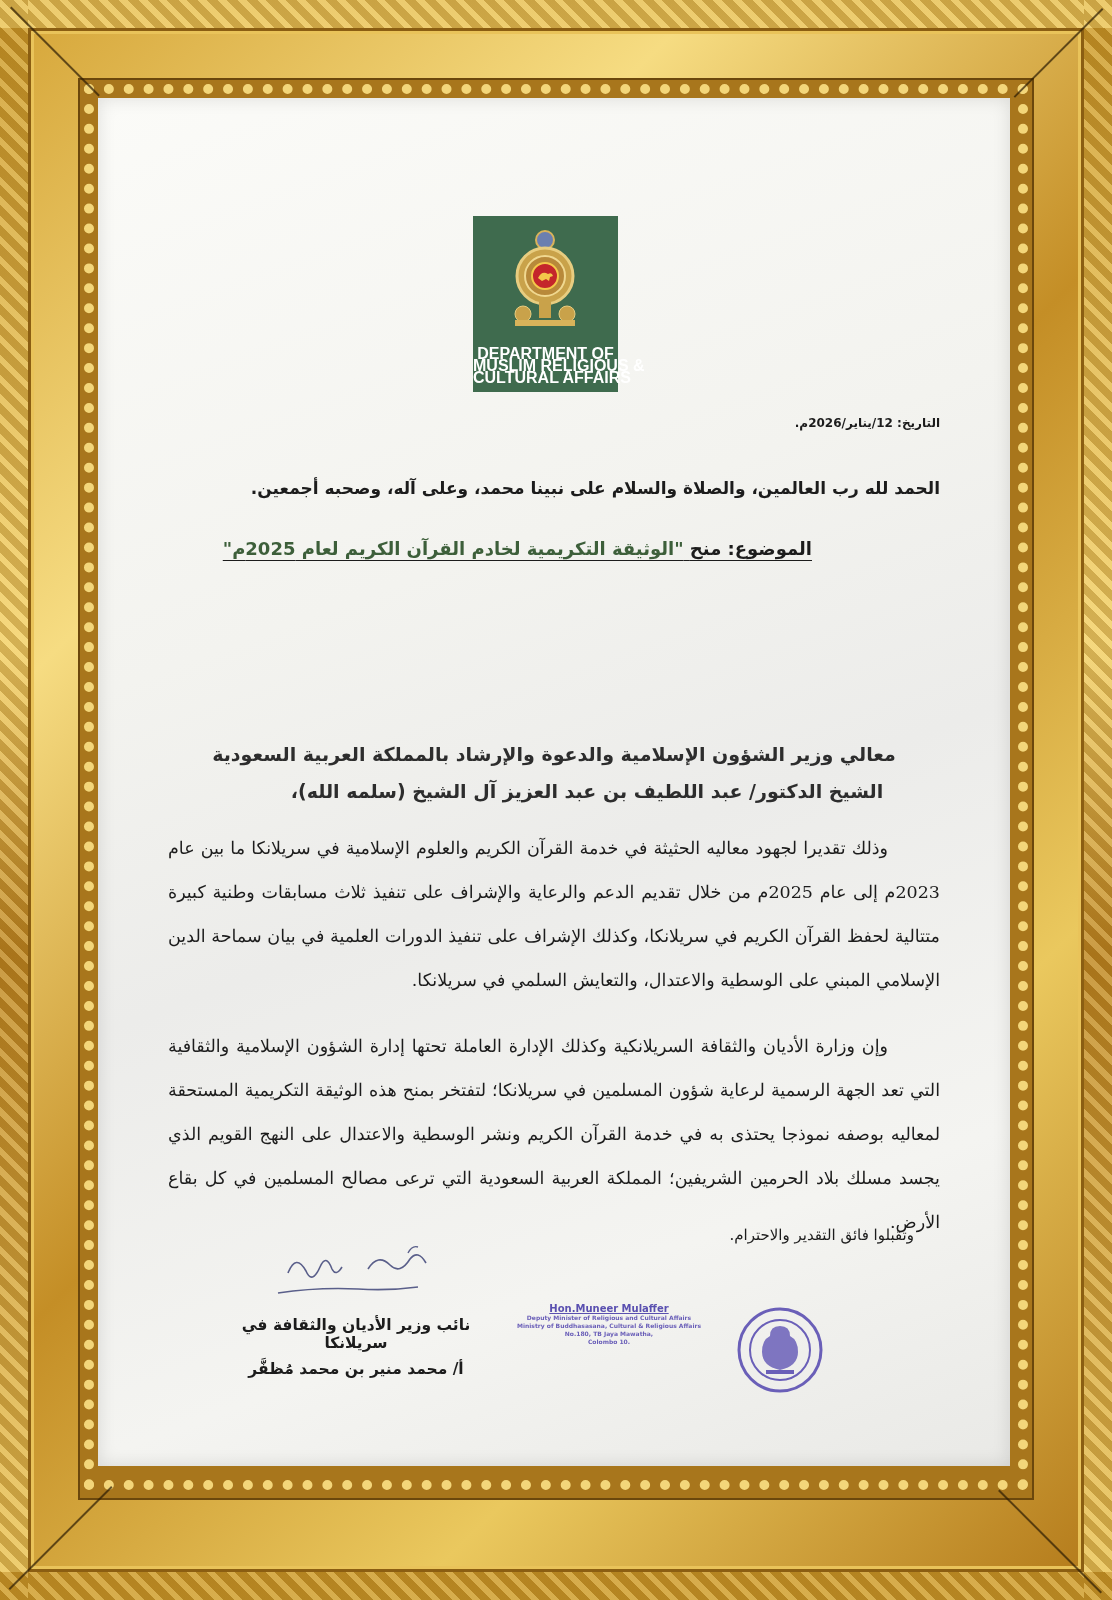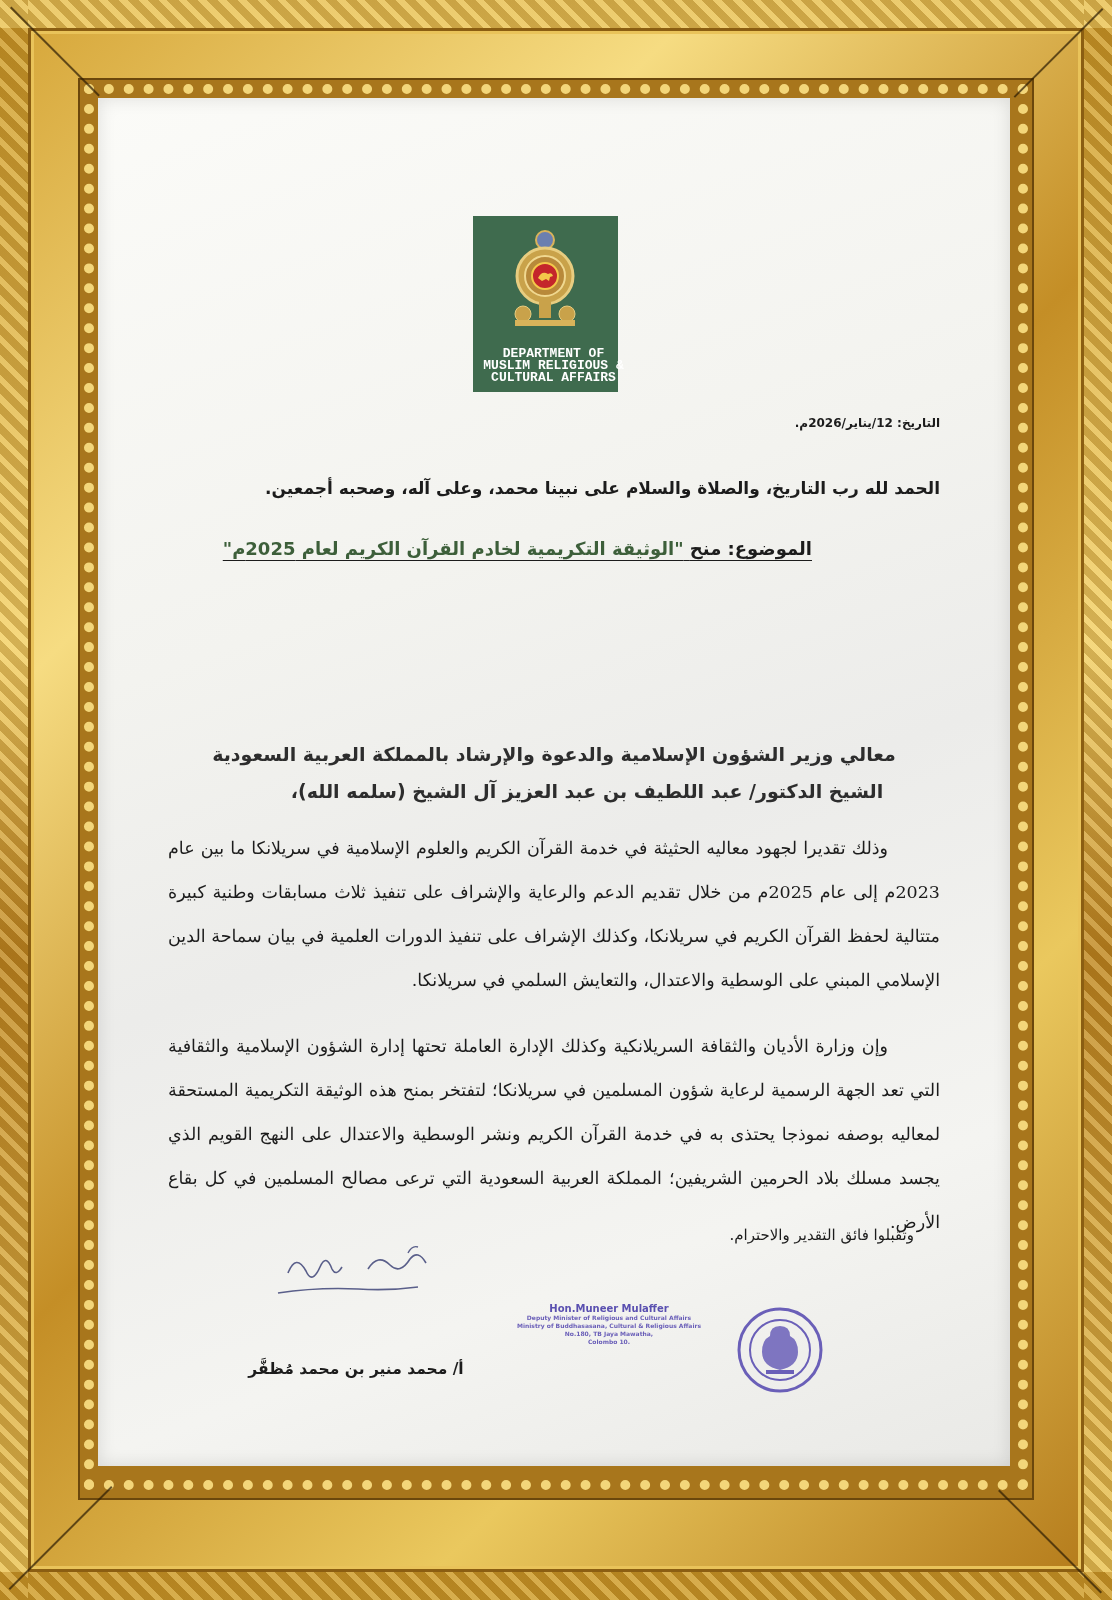--- a/index.html
+++ b/index.html
@@ -50,22 +50,22 @@
     position:absolute; top:64px; left:0; width:100%; text-align:center;
     font-family:"DejaVu Sans", sans-serif; font-size:18px; direction:rtl;
   }
   .logo {
     position:absolute; left:375px; top:118px; width:145px; height:176px;
     background:#3f6b4e; direction:ltr;
   }
   .emblem { position:absolute; left:32px; top:12px; width:80px; height:104px; }
   .logo-text {
     position:absolute; left:0; bottom:8px; width:100%; text-align:center;
-    color:#fff; font-family:Liberation Mono, monospace; font-weight:bold;
-    font-size:13px; line-height:12px;margin-left:8px;
+    color:#fff; font-family:Liberation Sans, sans-serif; font-weight:bold;
+    font-size:16px; line-height:12px;
   }
   .logo-text div { white-space:nowrap; }
   .date {
     position:absolute; right:70px; top:318px;
     font-family:"DejaVu Sans", sans-serif; font-weight:bold; font-size:12px;
   }
   .hamd {
     position:absolute; right:70px; top:380px;
     font-family:"DejaVu Sans", sans-serif; font-weight:bold; font-size:17px;
   }
@@ -99,21 +99,21 @@
   .sig-title {
     position:absolute; left:118px; width:280px; text-align:center;
     font-family:"DejaVu Sans", sans-serif; font-weight:bold; font-size:15.5px;
   }
   .st1 { top:1218px; }
   .st2 { top:1262px; }
   .seal-text {
     position:absolute; left:416px; top:1205px; width:190px; text-align:center;
     direction:ltr; color:#6a5fb8; font-family:"DejaVu Sans", sans-serif;
   }
-  .seal-text .nm { font-size:10px; font-weight:bold; color:#5a50b0; }
+  .seal-text .nm { font-size:10px; font-weight:bold; color:#5a50b0;text-decoration:underline; }
   .seal-text .ln { font-size:6px; line-height:8px; font-weight:bold; }
   .stamp { position:absolute; left:638px; top:1208px; width:88px; height:88px; }
 </style>
 </head>
 <body>
 
 <div class="frame">
   <div class="frame-outer"></div>
   <div class="frame-mid"></div>
   <div class="frame-inner"></div>
@@ -141,21 +141,21 @@
     </svg>
     <div class="logo-text">
       <div>DEPARTMENT OF</div>
       <div>MUSLIM RELIGIOUS &amp;</div>
       <div>CULTURAL AFFAIRS</div>
     </div>
   </div>
 
   <div class="date">التاريخ: 12/يناير/2026م.</div>
 
-  <div class="hamd">الحمد لله رب التاريخ، والصلاة والسلام على نبينا محمد، وعلى آله، وصحبه أجمعين.</div>
+  <div class="hamd">الحمد لله رب العالمين، والصلاة والسلام على نبينا محمد، وعلى آله، وصحبه أجمعين.</div>
 
   <div class="subject">
     <span>الموضوع: منح</span>
     <span class="hl">"الوثيقة التكريمية لخادم القرآن الكريم لعام 2025م"</span>
   </div>
 
 
   <div class="honoree h1">معالي وزير الشؤون الإسلامية والدعوة والإرشاد بالمملكة العربية السعودية</div>
   <div class="honoree h2">الشيخ الدكتور/ عبد اللطيف بن عبد العزيز آل الشيخ (سلمه الله)،</div>
 
@@ -165,20 +165,21 @@
 
   <div class="closing">وتقبلوا فائق التقدير والاحترام.</div>
 
   <svg class="signature" viewBox="0 0 200 70">
     <path d="M20 60 q40 -6 80 -4 q30 2 60 -2" stroke="#5a5f8a" stroke-width="1.6" fill="none"></path>
     <path d="M30 40 q8 -20 18 -2 q6 14 14 -4 q6 -14 12 2 q4 8 10 -2" stroke="#5a5f8a" stroke-width="1.6" fill="none"></path>
     <path d="M110 36 q10 -16 22 -4 q10 10 20 -6 q8 -10 16 4" stroke="#5a5f8a" stroke-width="1.6" fill="none"></path>
     <path d="M150 20 q4 -8 10 -6" stroke="#5a5f8a" stroke-width="1.4" fill="none"></path>
   </svg>
 
+  <div class="sig-title st1">نائب وزير الأديان والثقافة في سريلانكا</div>
   <div class="sig-title st2">أ/ محمد منير بن محمد مُظفَّر</div>
 
   <div class="seal-text">
     <div class="nm">Hon.Muneer Mulaffer</div>
     <div class="ln">Deputy Minister of Religious and Cultural Affairs</div>
     <div class="ln">Ministry of Buddhasasana, Cultural &amp; Religious Affairs</div>
     <div class="ln">No.180, TB Jaya Mawatha,</div>
     <div class="ln">Colombo 10.</div>
   </div>
 

